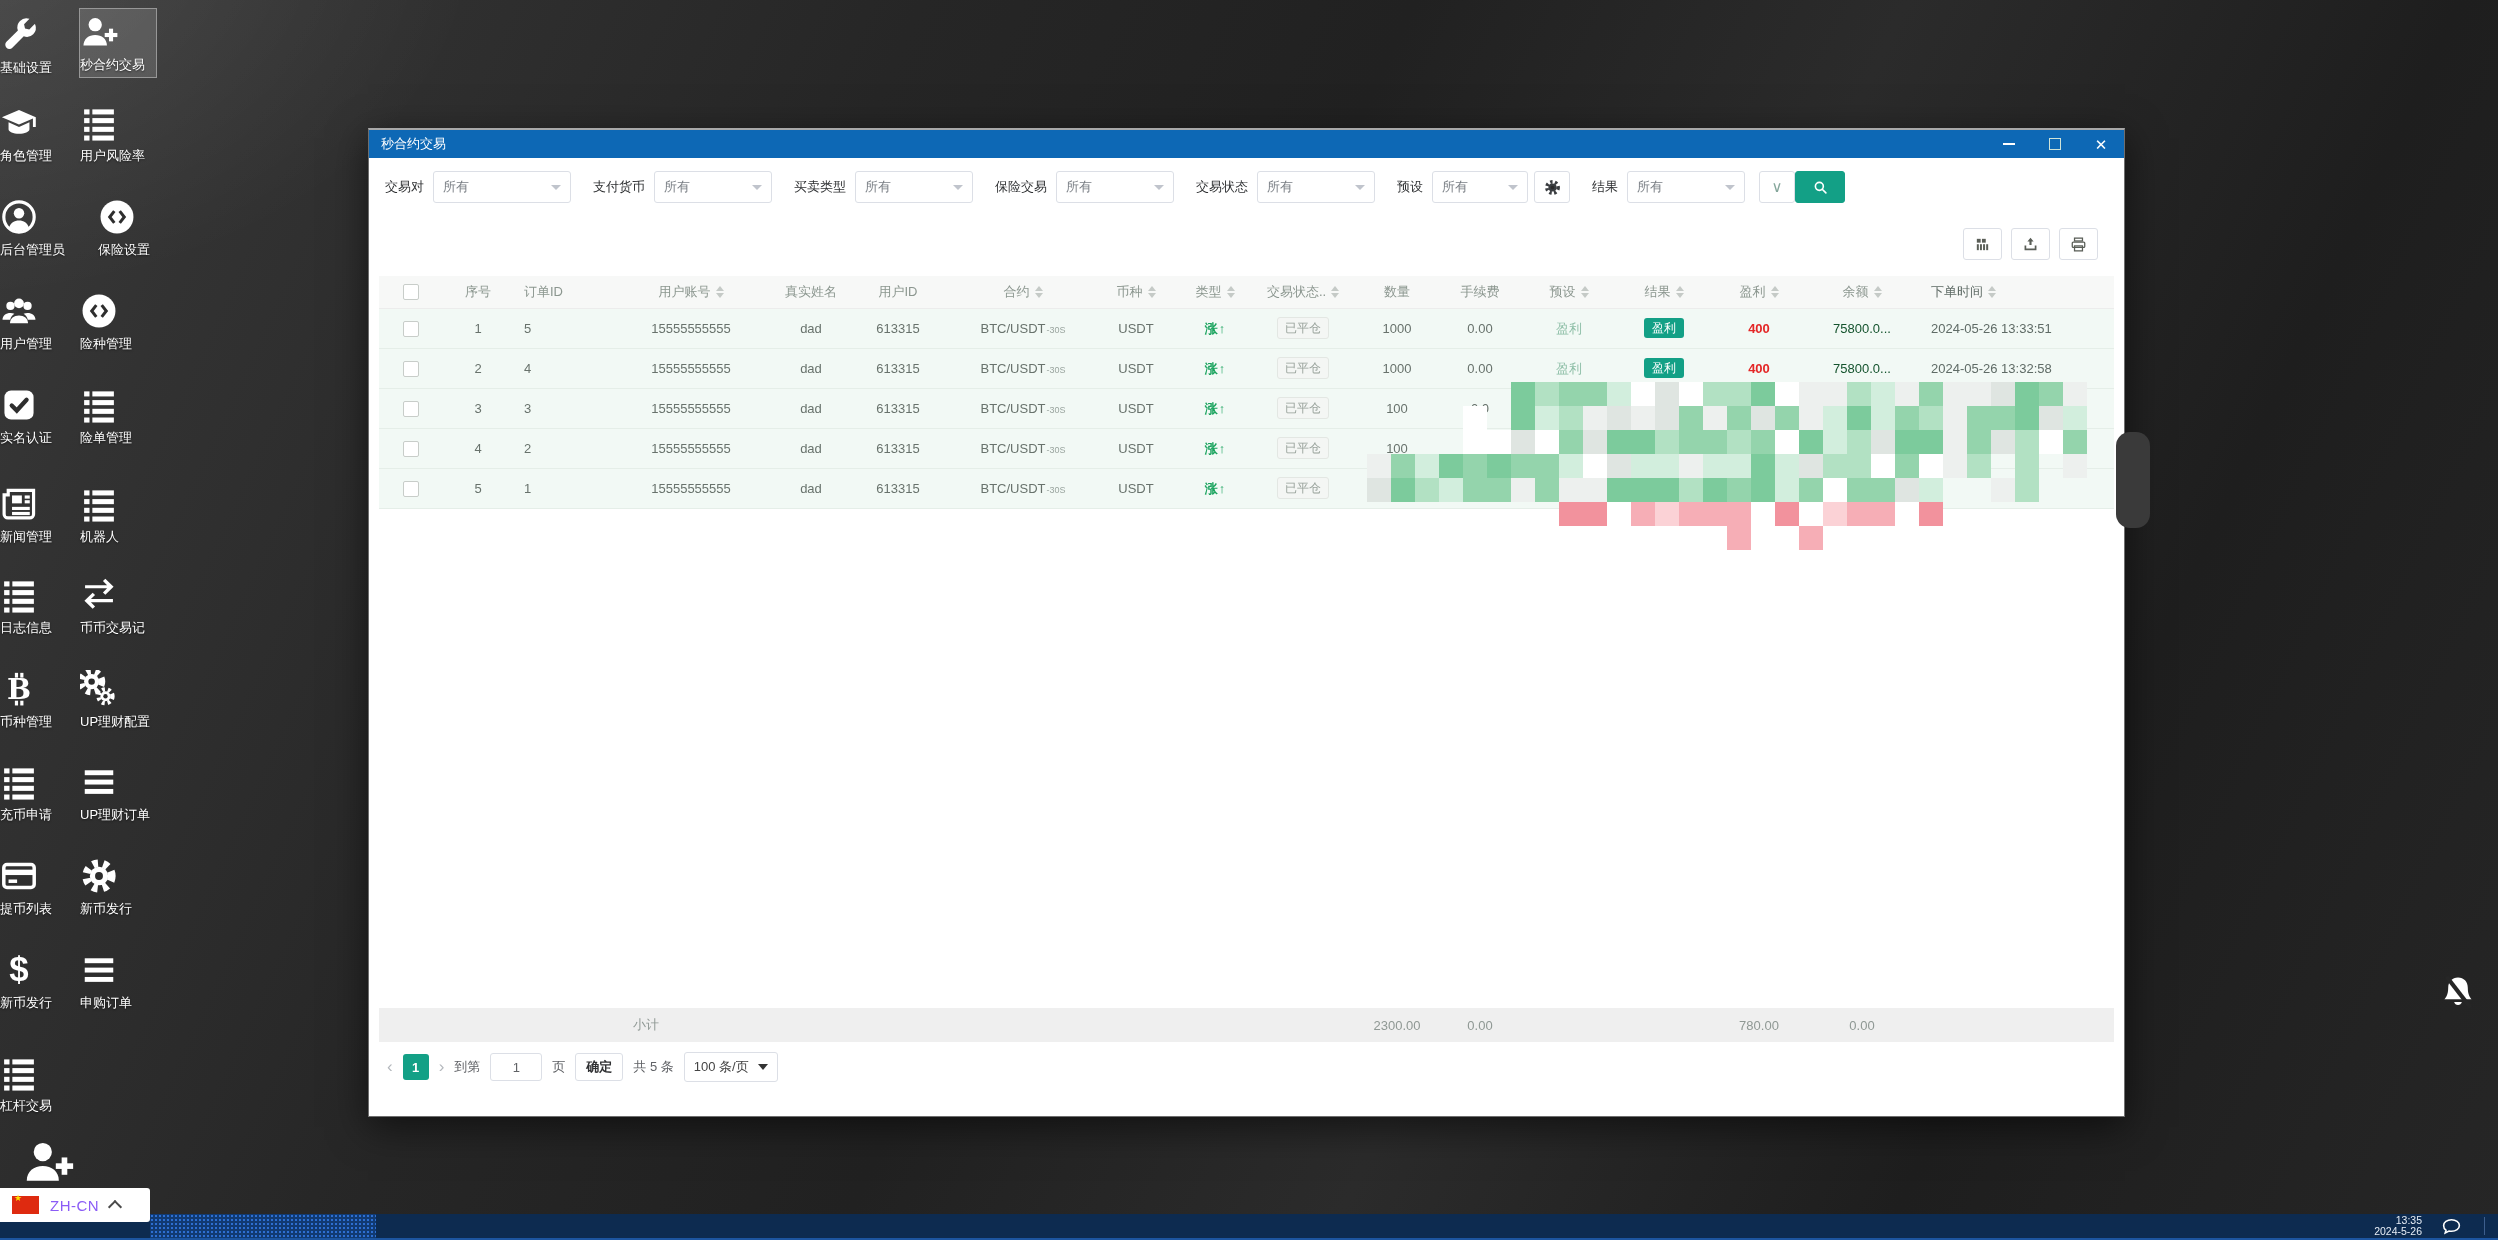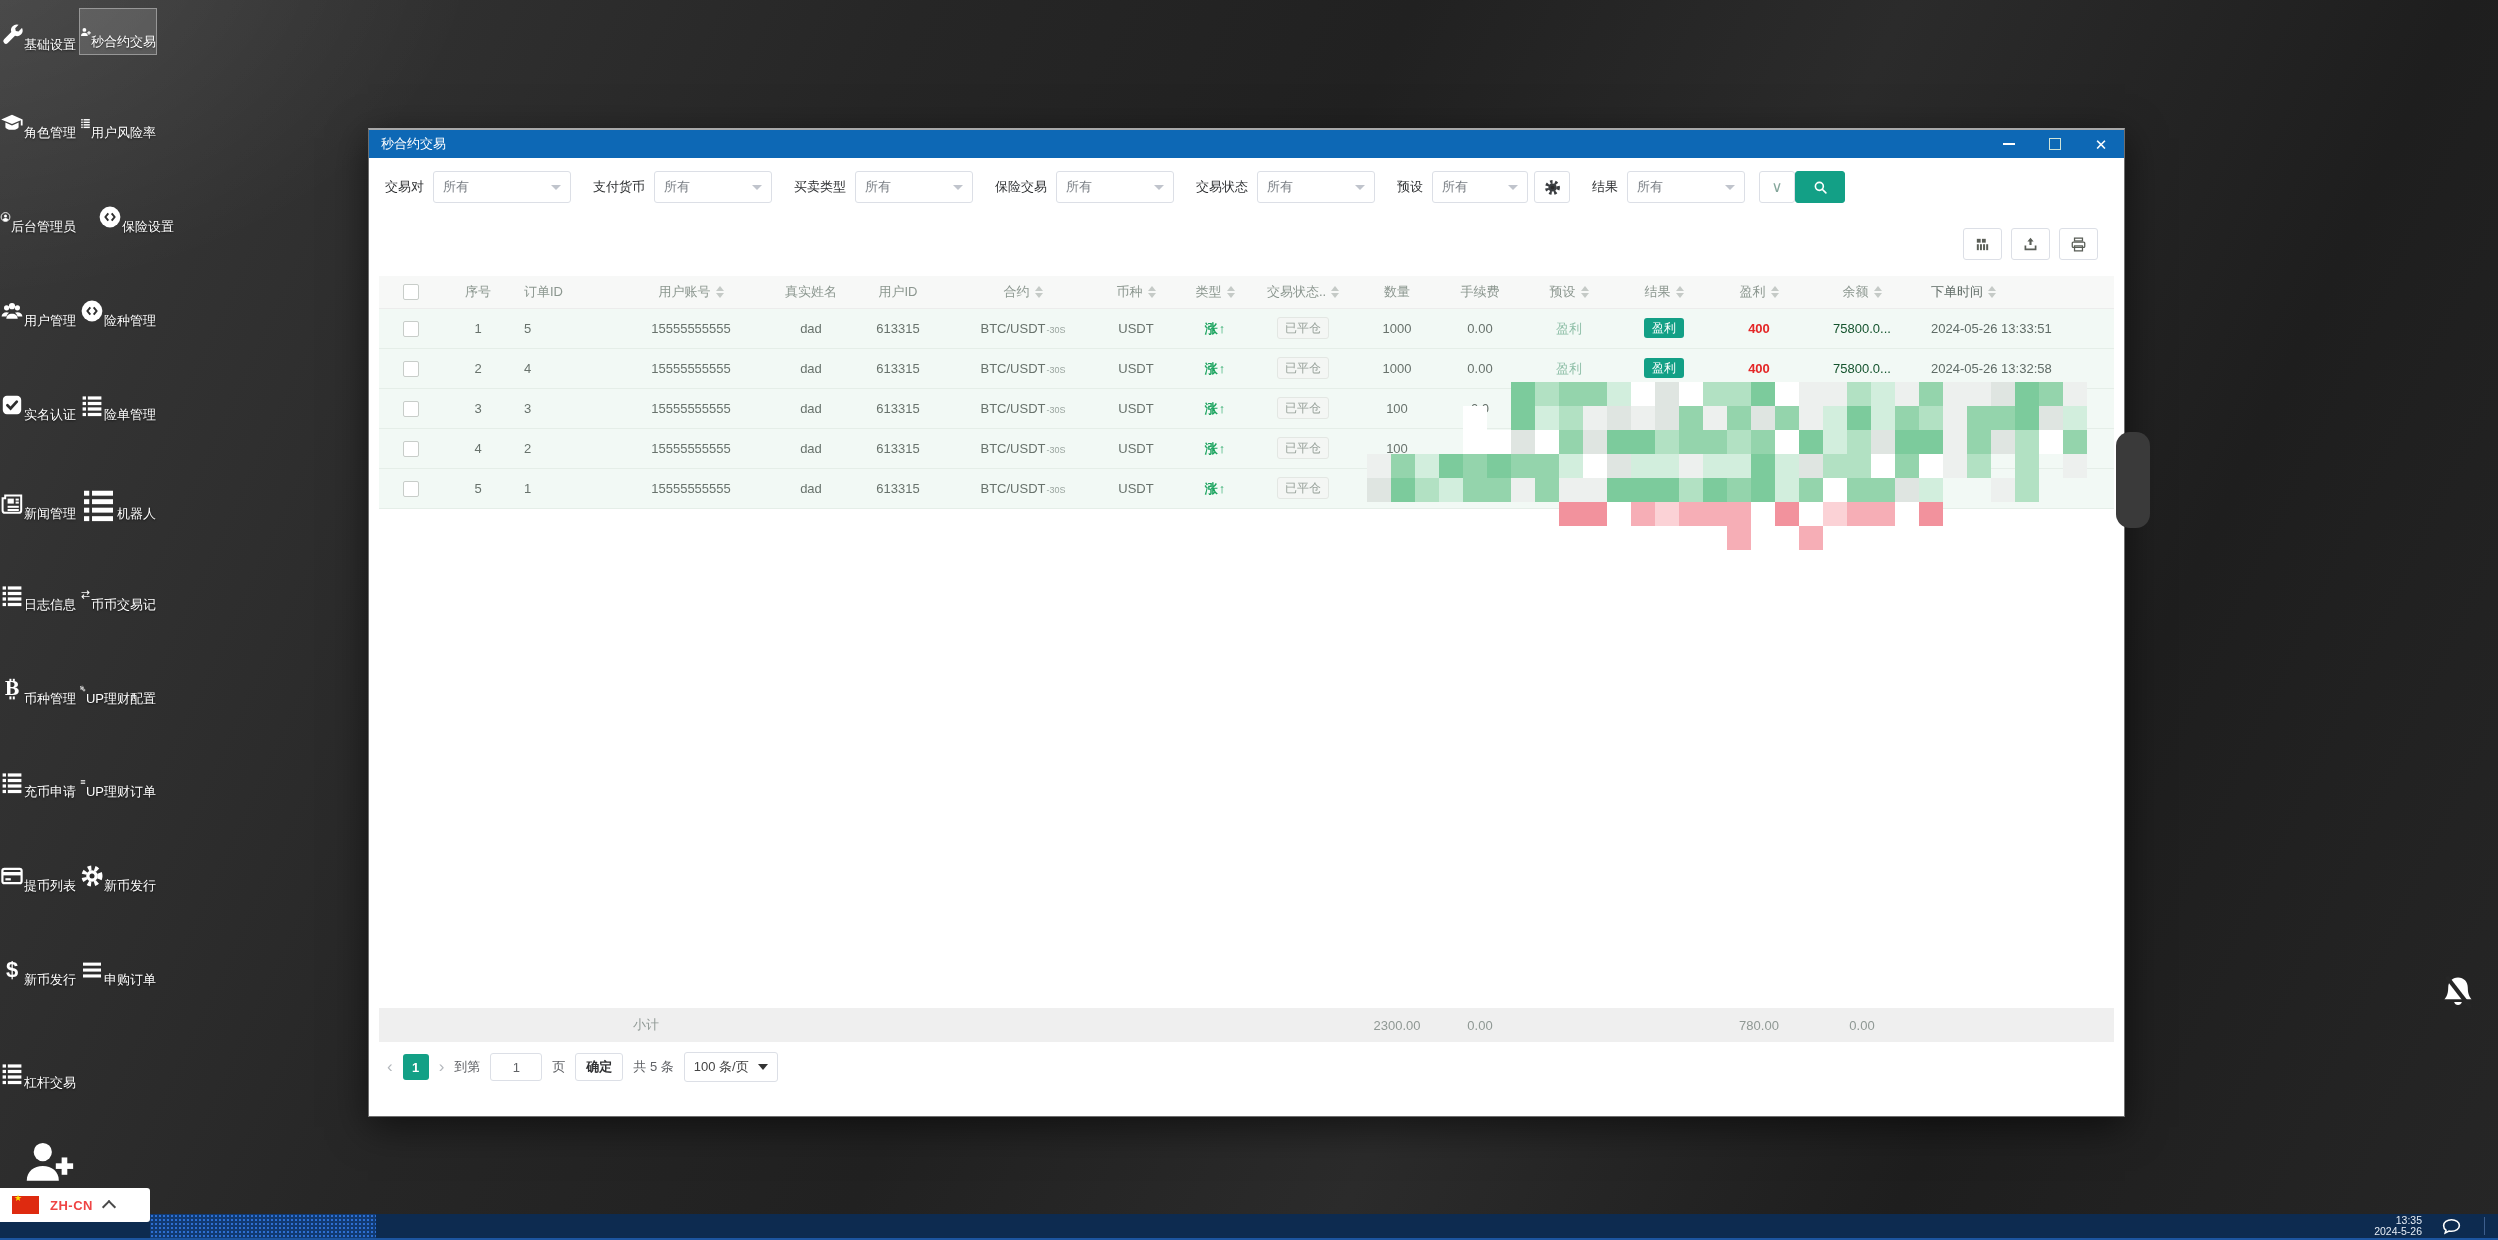--- a/index.html
+++ b/index.html
@@ -3,21 +3,21 @@
 <meta charset="utf-8">
 <style>
   html,body{margin:0;padding:0}
   body{width:2498px;height:1240px;overflow:hidden;position:relative;
        font-family:"Liberation Sans","DejaVu Sans",sans-serif;
        background:
          radial-gradient(900px 600px at -60px -60px, rgba(255,255,255,.10), transparent 60%),
          linear-gradient(115deg,#3a3a3a 0%,#323232 10%,#262626 30%,#212121 46%,#2b2b2b 62%,#1e1e1e 80%,#262626 100%);}
   svg{display:block}
   
-  .tile{position:absolute;width:76px;display:flex;flex-direction:row;align-items:flex-end;cursor:pointer;padding-top:4px}
+  .tile{position:absolute;width:76px;display:flex;flex-direction:column;align-items:flex-start;cursor:pointer;padding-top:4px}
   .tile svg{width:38px;height:38px;color:#fff;fill:#fff}
   .tlabel{font-size:13px;color:#fff;margin-top:5px;white-space:nowrap;text-shadow:0 1px 2px rgba(0,0,0,.6)}
   .tile.sel{background:rgba(255,255,255,.14);outline:1px solid #979797;padding-bottom:3px}
   .bicon{position:absolute;left:22px;top:1136px;width:52px;height:52px;color:#fff;fill:#fff}
   
   .win{position:absolute;left:368px;top:128px;width:1755px;height:986px;background:#fff;
        border:1px solid #6e6e6e;border-top:2px solid #a8a8a8;box-shadow:0 10px 36px rgba(0,0,0,.55)}
   .titlebar{height:28px;background:#0d68b5;display:flex;align-items:center;color:#fff}
   .wtitle{font-size:13px;padding-left:12px;flex:1}
   .wbtn{width:46px;height:28px;display:flex;align-items:center;justify-content:center;cursor:pointer}
@@ -73,21 +73,21 @@
   .pgbtn{height:28px;padding:0 10px;border:1px solid #dcdfe6;border-radius:3px;background:#fff;font-weight:bold;color:#303133;font-size:13px;cursor:pointer}
   .pgsel{height:28px;border:1px solid #dcdfe6;border-radius:3px;display:flex;align-items:center;gap:9px;padding:0 9px;color:#444;cursor:pointer}
   .car-dark{width:0;height:0;border-left:5px solid transparent;border-right:5px solid transparent;border-top:6px solid #333}
   
   .blob{position:absolute;left:2116px;top:432px;width:34px;height:96px;background:#3a3a3a;border-radius:14px}
   .bell{position:absolute;left:2437px;top:970px;width:42px;height:46px}
   .lang{position:absolute;left:0;top:1188px;width:150px;height:34px;background:#fff;display:flex;align-items:center;gap:11px;
         padding-left:12px;border-radius:0 3px 3px 0;z-index:10;cursor:pointer;box-sizing:border-box}
   .flag{width:27px;height:18px;background:#de2a10;position:relative;flex:none}
   .flag::before{content:"★";position:absolute;left:2px;top:-3px;color:#ffde00;font-size:9px}
-  .langtext{font-weight:bold;font-size:13px;color:#ef4444;letter-spacing:.5px}
+  .langtext{font-weight:normal;font-size:15px;color:#8b5cf6;letter-spacing:.5px}
   .chevup{width:8px;height:8px;border-left:2px solid #4a4a4a;border-top:2px solid #4a4a4a;transform:rotate(45deg);margin-top:4px}
   .taskbar{position:absolute;left:0;bottom:0;right:0;height:24px;background:#0d2b50;border-bottom:2px solid #1c55a0}
   .tpattern{position:absolute;left:150px;top:0;width:226px;height:100%;background-color:#113a72;
             background-image:radial-gradient(#2d6fd2 1px,transparent 1.2px);background-size:4px 4px}
   .clock{position:absolute;right:76px;top:0;text-align:right;color:#e6edf6;font-size:10.5px;line-height:11px;padding-top:1px}
   .chat{position:absolute;right:36px;top:2px;width:21px;height:21px;cursor:pointer}
   .tdivider{position:absolute;right:13px;top:3px;width:1px;height:18px;background:#3d5f8d}
 </style>
 </head>
 <body>

